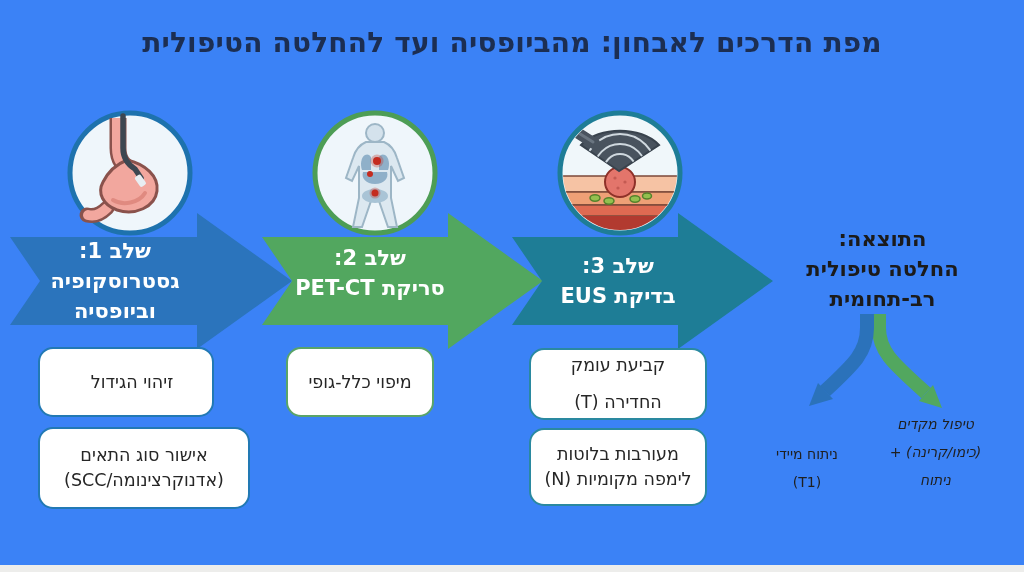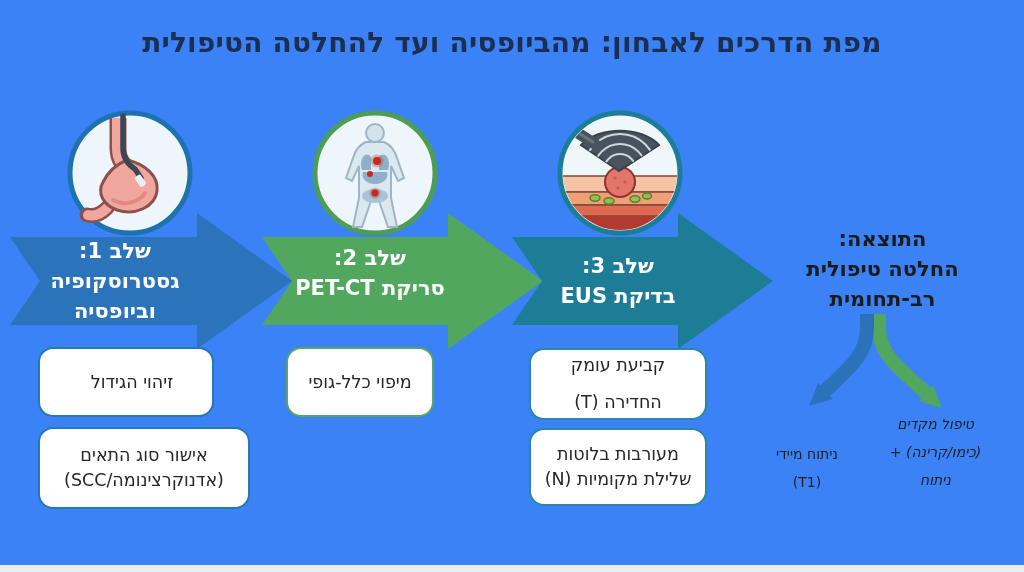--- a/index.html
+++ b/index.html
@@ -145,21 +145,21 @@
   <div class="box b2" style="left:286px;top:347px;width:148px;height:70px;">
     <span>מיפוי כלל-גופי</span>
   </div>
 
   <div class="box b3" style="left:529px;top:348px;width:178px;height:72px;gap:12px;">
     <span>קביעת עומק</span>
     <span>החדירה (T)</span>
   </div>
   <div class="box b3" style="left:529px;top:428px;width:178px;height:78px;">
     <span>מעורבות בלוטות</span>
-    <span>שלילת מקומיות (N)</span>
+    <span>לימפה מקומיות (N)</span>
   </div>
 
   <div class="result-text">
     <span>התוצאה:</span>
     <span>החלטה טיפולית</span>
     <span>רב-תחומית</span>
   </div>
 
   <svg class="arrow-svg" style="left:780px;top:314px;" width="200" height="125">
     <path d="M99,0 L99,14 C99,38 114,50 146,79" fill="none" stroke-width="14" stroke="#52a75f"></path>

